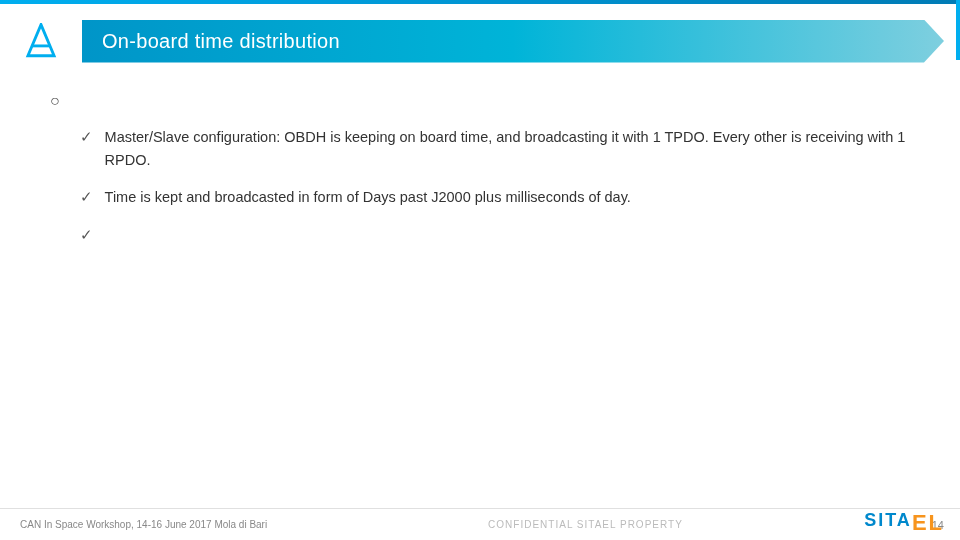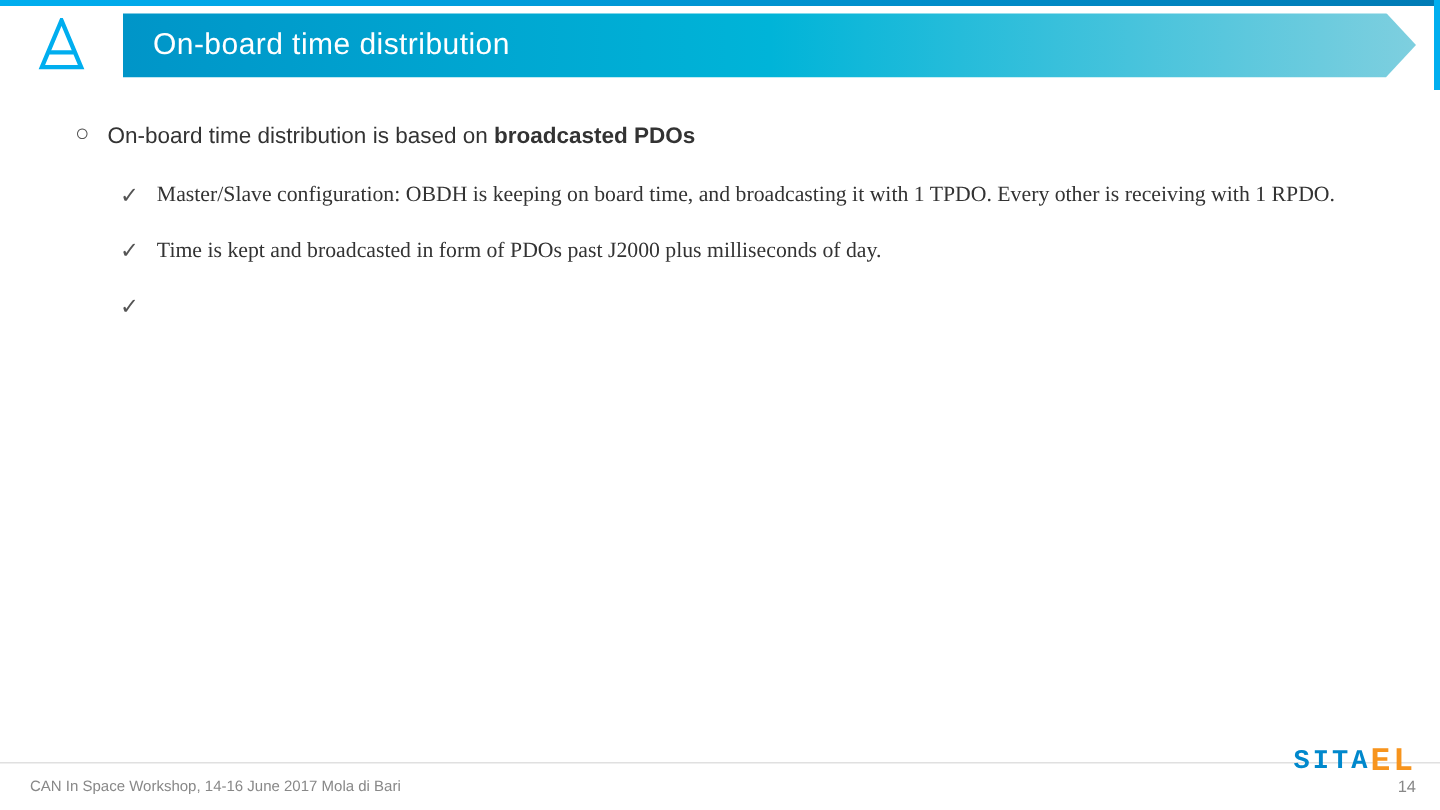--- a/index.html
+++ b/index.html
@@ -22,20 +22,21 @@
       height: 4px;
       background: linear-gradient(to right, #00aeef, #007bb5);
     }
 
     
     .header {
       display: flex;
       align-items: center;
       padding: 8px 16px;
       height: 60px;
+      margin-top: 11px;
     }
 
     .logo-container {
       width: 50px;
       height: 44px;
       display: flex;
       align-items: center;
       justify-content: center;
     }
 
@@ -107,21 +108,20 @@
     .bullet-sub .check-icon {
       margin-right: 12px;
       color: #555;
       font-size: 15px;
       margin-top: 2px;
       flex-shrink: 0;
     }
 
     .bullet-sub .sub-text {
       line-height: 1.6;
-      font-family: Liberation Serif, serif;
     }
 
     .bold {
       font-weight: 700;
     }
 
     
     .footer {
       position: absolute;
       bottom: 0;
@@ -149,25 +149,23 @@
 
     .footer-right {
       font-size: 11px;
       color: #888;
       margin-left: 28px;
     }
 
     
     .sitael-logo {
       position: absolute;
-      bottom: 20px;
+      bottom: 4px;
       right: 16px;
       display: flex;
-      align-items: center;
-      font-family: Liberation Mono, monospace;
     }
 
     .sitael-text {
       font-size: 16px;
       font-weight: 700;
       color: #00aeef;
       letter-spacing: 1px;
     }
   </style>
 </head>
@@ -187,42 +185,40 @@
 
   <div class="title-banner">
     <span class="title-text">On-board time distribution</span>
   </div>
 </div>
 
 <div class="main-content">
 
   <div class="bullet-main">
     <span class="bullet-icon">○</span>
-    <span class="bullet-text">
-      <span>On-board time distribution is based on </span><span class="bold">broadcasted PDOs</span>
-    </span>
   </div>
 
   <div class="bullet-sub">
     <span class="check-icon">✓</span>
     <span class="sub-text">Master/Slave configuration: OBDH is keeping on board time, and broadcasting it with 1 TPDO. Every other is receiving with 1 RPDO.</span>
   </div>
 
   <div class="bullet-sub">
     <span class="check-icon">✓</span>
-    <span class="sub-text">Time is kept and broadcasted in form of PDOs past J2000 plus milliseconds of day.</span>
+    <span class="sub-text">Time is kept and broadcasted in form of Days past J2000 plus milliseconds of day.</span>
   </div>
 
   <div class="bullet-sub">
     <span class="check-icon">✓</span>
   </div>
 
 </div>
 
 <div class="footer">
   <span class="footer-left">CAN In Space Workshop, 14-16 June 2017 Mola di Bari</span>
+  <span class="footer-center">CONFIDENTIAL SITAEL PROPERTY</span>
   <span class="footer-right">14</span>
 </div>
 
 <div class="sitael-logo">
   <span class="sitael-text" style="color:#0088cc; font-size:18px; font-weight:900; letter-spacing:2px;">SITA</span>
     <span class="sitael-text" style="color:#f7941d; font-size:22px; font-weight:900; letter-spacing:2px;">EL</span>
 </div>
 
 </body></html>

